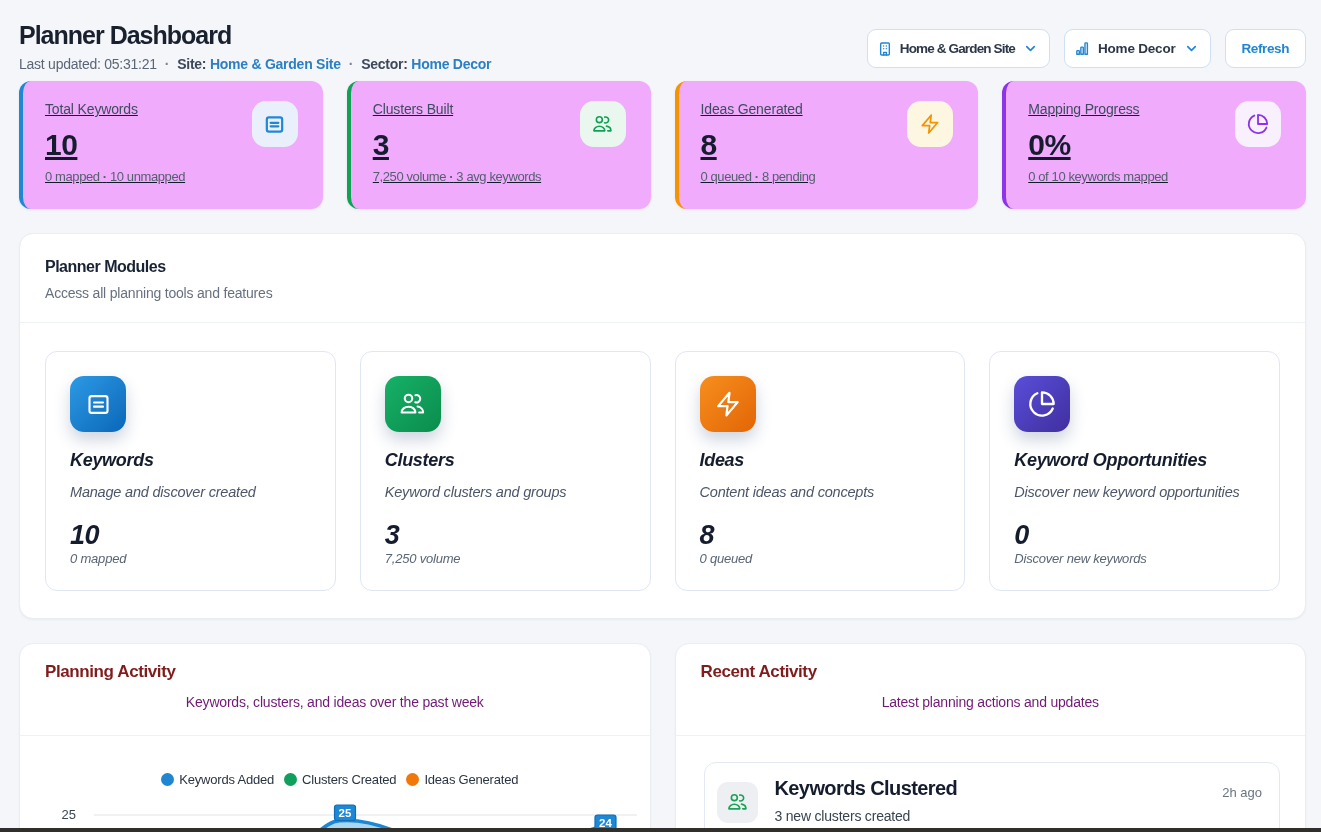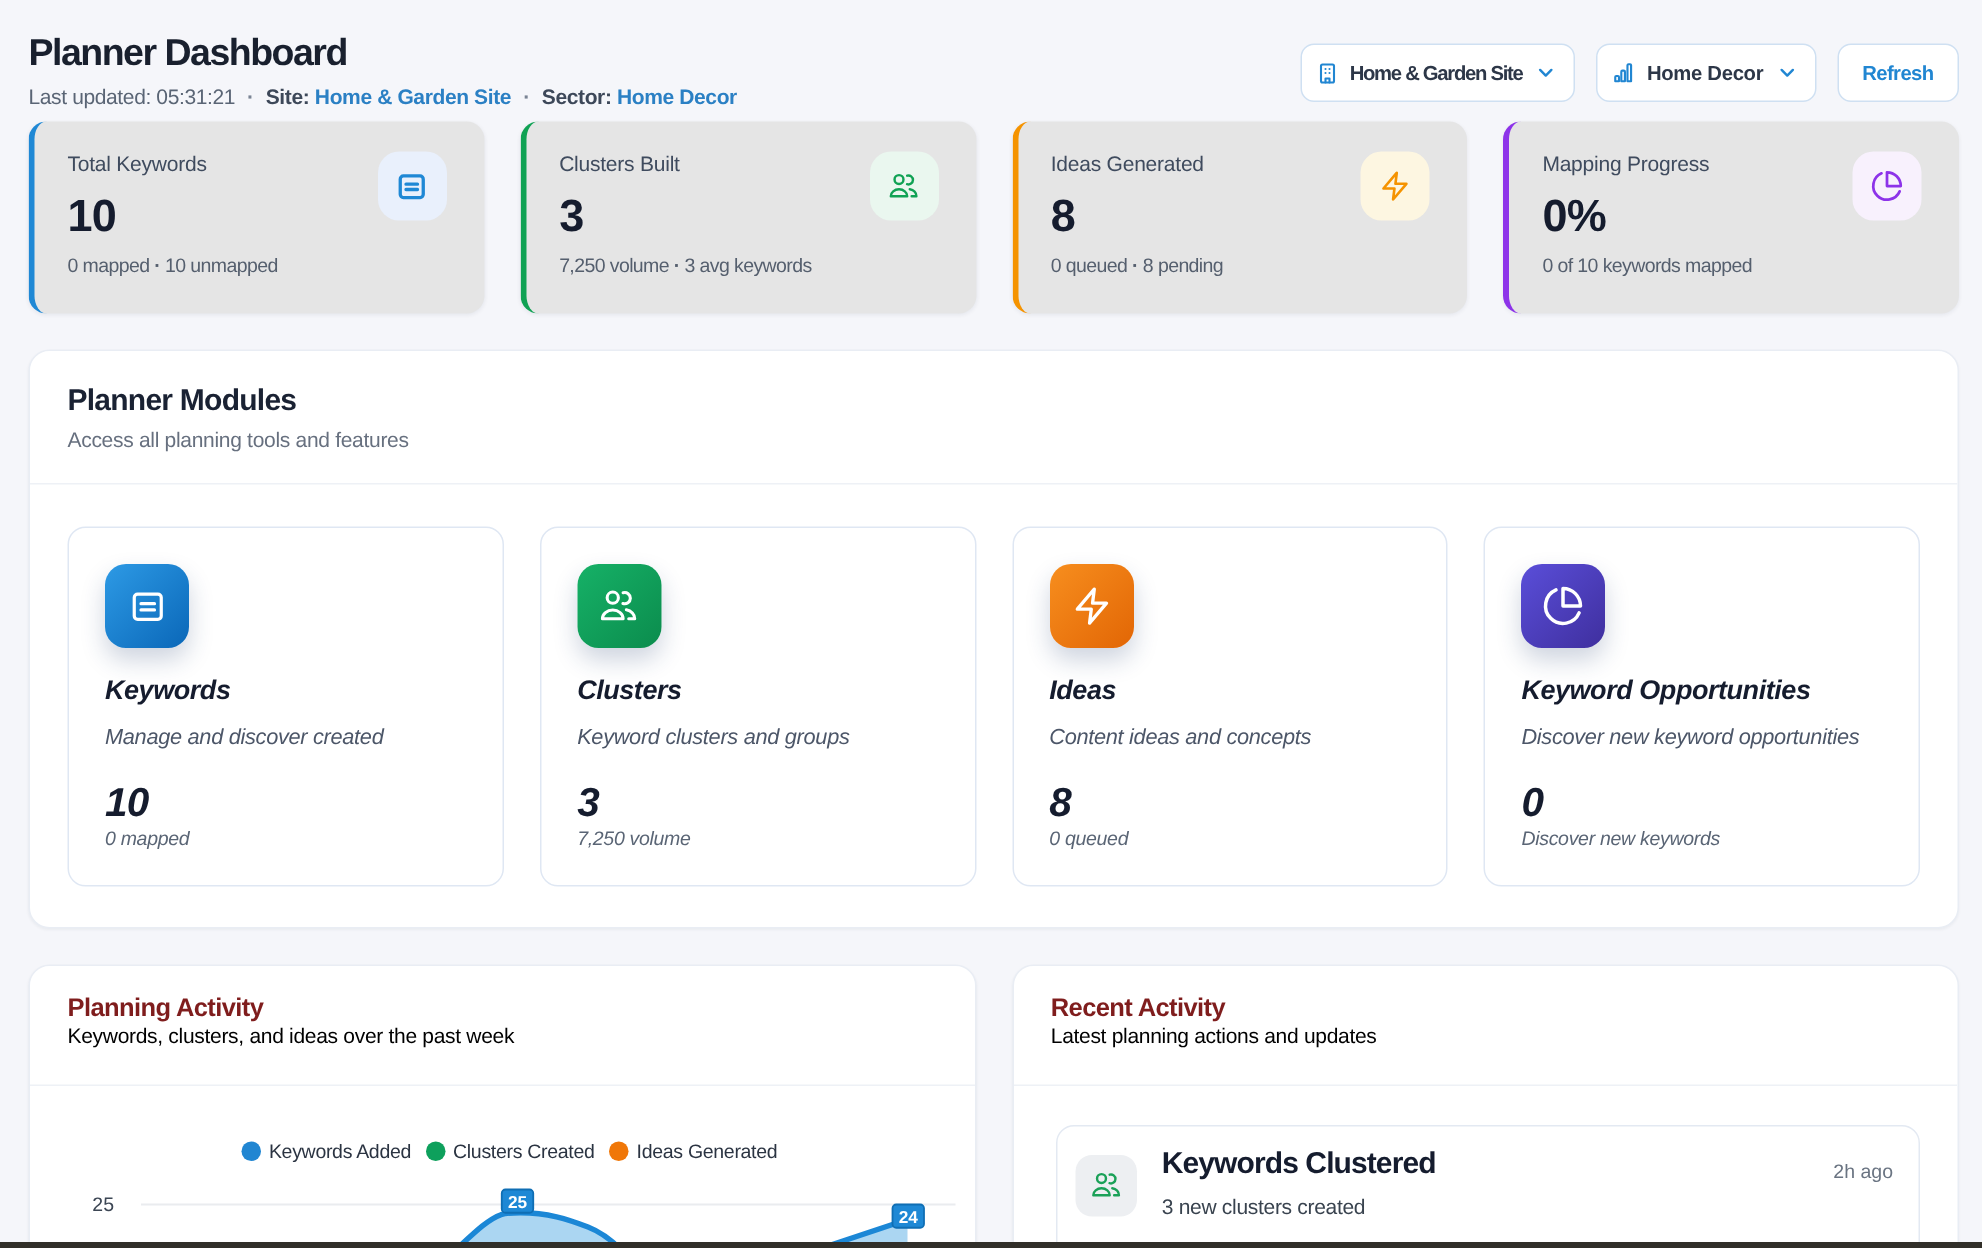--- a/index.html
+++ b/index.html
@@ -22,58 +22,58 @@
 .hbtns { position:absolute; right:0; top:29px; display:flex; gap:14px; }
 .btn { height:39px; background:#fff; border:1.5px solid #cfe0f2; border-radius:9px;
   display:flex; align-items:center; padding:0 11px 0 9px; font-size:13.5px; letter-spacing:-0.85px; font-weight:700; color:#2d3748; }
 .btn svg { margin-right:7px; }
 .btn .chev { margin-left:8px; margin-right:0; }
 .btn.refresh { color:#2186d2; padding:0 16px; letter-spacing:-0.4px; }
 .btn.b2 { letter-spacing:-0.2px; }
 
 
 .stats { display:flex; gap:24px; margin-top:9px; }
-.stat { flex:1; background:#e5e5e5; border-radius:12px; height:128px; position:relative;
-  border-left:4px solid; padding:20px 20px 0 22px; box-shadow:0 1px 3px rgba(16,30,54,0.07); }
+.stat { flex:1; background:#f0abfc; border-radius:12px; height:128px; position:relative;
+  border-left:4px solid; padding:20px 20px 0 22px; box-shadow:0 1px 3px rgba(16,30,54,0.07);text-decoration:underline; }
 .stat .t { font-size:14px; line-height:16px; letter-spacing:-0.15px; color:#3f4b5e; }
 .stat .n { font-size:30px; line-height:34px; font-weight:800; color:#151c2e; margin-top:11px; letter-spacing:-0.5px; }
 .stat .s { font-size:13px; line-height:15px; letter-spacing:-0.4px; color:#555f6e; margin-top:7px; }
 .stat .ic { position:absolute; top:20px; right:25px; width:46px; height:46px; border-radius:14px;
   display:flex; align-items:center; justify-content:center; }
 .stat.c1 { border-left-color:#1f88d5; } .stat.c1 .ic { background:#e9f0fc; }
 .stat.c2 { border-left-color:#10a254; } .stat.c2 .ic { background:#eaf7ef; }
 .stat.c3 { border-left-color:#f59300; } .stat.c3 .ic { background:#fdf6e1; }
 .stat.c4 { border-left-color:#8d33e9; } .stat.c4 .ic { background:#f8f1fd; }
 
 
 .panel { background:#fff; border:1px solid #e9edf4; border-radius:14px; margin-top:24px;
   box-shadow:0 1px 2px rgba(16,30,54,0.05); }
 .phead { padding:24px 25px 21px; border-bottom:1px solid #eef1f6; }
-.phead .pt { font-size:20px; line-height:18px; letter-spacing:-0.5px; font-weight:700; color:#1a2233; }
+.phead .pt { font-size:16px; line-height:18px; letter-spacing:-0.5px; font-weight:700; color:#1a2233; }
 .phead .pd { font-size:14px; line-height:16px; letter-spacing:-0.2px; color:#67707f; margin-top:9px; }
 .mods { display:flex; gap:24px; padding:28px 25px 27px; }
 .mod { flex:1; border:1px solid #dfe7f3; border-radius:12px; padding:24px 19px 0 24px; height:240px;font-style:italic; }
 .mod .tile { width:56px; height:56px; border-radius:14px; display:flex; align-items:center; justify-content:center;
   box-shadow:0 8px 16px rgba(30,60,110,0.22); }
 .mod .mt { font-size:18px; line-height:21px; letter-spacing:-0.3px; font-weight:800; color:#151c2e; margin-top:18px; }
 .mod .md { font-size:14.5px; line-height:16px; letter-spacing:-0.2px; color:#4c5668; margin-top:13px; white-space:nowrap; }
 .mod .mn { font-size:27px; line-height:31px; font-weight:800; color:#151c2e; margin-top:20px; letter-spacing:-0.5px; }
 .mod .ms { font-size:13px; line-height:15px; letter-spacing:-0.2px; color:#5a6575; margin-top:0px; }
 .tile.blue { background:linear-gradient(135deg,#2d9ae5,#0a67b8); }
 .tile.green { background:linear-gradient(135deg,#16b167,#0b8c4d); }
 .tile.orange { background:linear-gradient(135deg,#f78e1e,#e26605); }
 .tile.indigo { background:linear-gradient(135deg,#5a4ed9,#3f2f9e); }
 
 
 .bottom { display:flex; gap:24px; margin-top:24px; }
 .bcard { flex:1; background:#fff; border:1px solid #e9edf4; border-radius:14px;
   box-shadow:0 1px 2px rgba(16,30,54,0.05); height:400px; overflow:hidden; }
 .bhead { padding:18px 25px 25px; border-bottom:1px solid #eef1f6; }
 .bhead .pt { font-size:17px; line-height:20px; letter-spacing:-0.4px; font-weight:700; color:#7f1d1d; }
-.bhead .pd { font-size:14px; line-height:16px; letter-spacing:-0.2px; color:#000000; margin-top:0; }
+.bhead .pd { font-size:14px; line-height:16px; letter-spacing:-0.2px; color:#701a75; margin-top:12px;text-align:center; }
 
 
 .legend { display:flex; justify-content:center; padding-left:10px; gap:10px; margin-top:36px; font-size:13px; letter-spacing:-0.2px; line-height:15px; color:#2b3442; }
 .legend .li { display:flex; align-items:center; gap:5px; }
 .legend .dotc { width:13px; height:13px; border-radius:50%; }
 .chartwrap { position:relative; margin-top:7px; height:120px; }
 
 
 .ritem { margin:26px 25px 0 28px; border:1px solid #e3e9f2; border-radius:12px; padding:19px 17px 18px; position:relative; height:90px; }
 .ritem .rtile { position:absolute; left:12px; top:19px; width:41px; height:41px; background:#edeff2; border-radius:11px;

